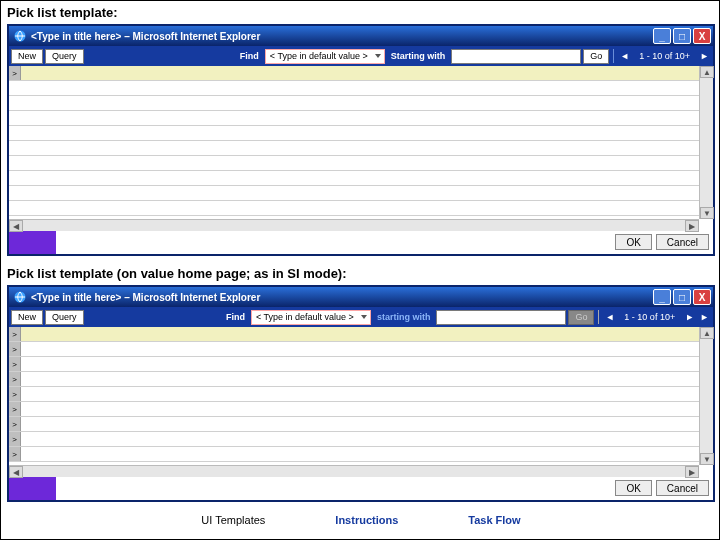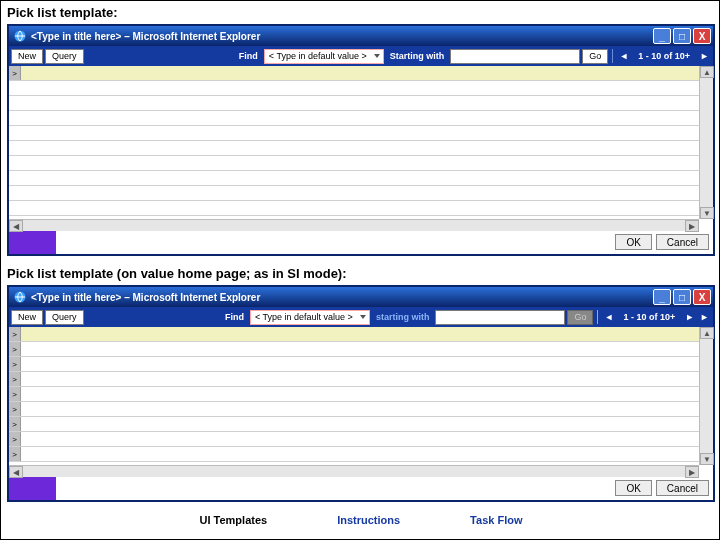--- a/index.html
+++ b/index.html
@@ -16,42 +16,42 @@
   .winbtn.min, .winbtn.max { background: #4a7fd9; color: #fff; }
   .winbtn.close { background: #d94040; color: #fff; }
 
   .toolbar { display: flex; align-items: center; height: 20px; background: #153a9f; color: #fff; padding: 0 2px; gap: 2px; font-size: 9px; }
   .toolbar2 { background: #153a9f; }
   .tbtn { background: #fff; color: #000; border: 1px solid #7a7a7a; height: 15px; padding: 0 6px; font-size: 9px; display: flex; align-items: center; cursor: pointer; }
   .tlabel { color: #fff; font-size: 9px; font-weight: bold; padding: 0 4px; white-space: nowrap; text-align: center; }
   .tdrop { background: #fff; color: #000; border: 1px solid #fca5a5; height: 15px; padding: 0 14px 0 4px; font-size: 9px; display: flex; align-items: center; position: relative; white-space: nowrap; }
   .tdrop::after { content: ""; position: absolute; right: 3px; top: 50%; transform: translateY(-50%); border-left: 3px solid transparent; border-right: 3px solid transparent; border-top: 4px solid #555; }
   .tinput { background: #fff; border: 1px solid #7a7a7a; height: 15px; flex: 0 0 130px; font-size: 9px; padding: 0 2px; }
-  .pager-text { color: #fff; font-size: 9px; font-weight: bold; padding: 0 6px; white-space: nowrap; }
+  .pager-text { color: #fff; font-size: 9px; font-weight: normal; padding: 0 6px; white-space: nowrap; }
   .flex-sp { flex: 1; }
   .vbar { width: 1px; height: 14px; background: #6a8ed9; margin: 0 2px; }
   .vbar-red { width: 1px; height: 14px; background: #aaa; margin: 0 2px; }
   .pager-arrow { color: #fff; font-size: 9px; padding: 0 2px; cursor: pointer; }
 
   .dataarea { position: relative; height: 165px; background: #fff; }
   .dataarea2 { position: relative; height: 150px; background: #fff; }
   .rows { position: absolute; left: 0; right: 14px; top: 0; bottom: 12px; border: 0; overflow: hidden; }
   .row { height: 15px; border-bottom: 1px solid #d0d0d0; display: flex; align-items: center; }
   .row.sel { background: #f2f1c0; }
   .row.sel2 { background: #f2f1c0; }
   .rowlabel { background: #bfbfbf; width: 12px; height: 100%; border-right: 1px solid #999; font-size: 8px; display: flex; align-items: center; justify-content: center; }
   .vscroll { position: absolute; top: 0; right: 0; width: 14px; bottom: 12px; background: #e6e6e6; border-left: 1px solid #bbb; display: flex; flex-direction: column; justify-content: space-between; }
   .hscroll { position: absolute; left: 0; right: 14px; bottom: 0; height: 12px; background: #e6e6e6; border-top: 1px solid #bbb; display: flex; justify-content: space-between; }
   .sbtn { width: 14px; height: 12px; background: #ddd; border: 1px solid #aaa; font-size: 8px; display: flex; align-items: center; justify-content: center; color: #555; }
   .ok-row { display: flex; justify-content: flex-end; gap: 4px; padding: 3px 4px 4px 0; background: #fff; margin-left: 47px; }
   .okbtn { background: #eee; border: 1px solid #888; height: 16px; padding: 0 10px; font-size: 10px; cursor: pointer; display: flex; align-items: center; }
 
   .footer-tabs { display: flex; justify-content: center; gap: 70px; padding: 6px 0 3px 0; }
   .ftab { font-size: 11px; color: #153a9f; cursor: pointer; font-weight: bold; }
-  .ftab.active { font-weight: bold; color: #000; text-align: center; }
+  .ftab.active { font-weight: normal; color: #000; text-align: center; }
 
   .startlabel-blue { color: #8ab4f8; font-weight: bold; font-size: 9px; padding: 0 4px; }
   .gobtn-dark { background: #888; color: #ccc; border: 1px solid #666; height: 15px; padding: 0 6px; font-size: 9px; display: flex; align-items: center; }
 </style>
 </head>
 <body>
 <div class="pg">
 
 <div class="sect-label">Pick list template:</div>
 

